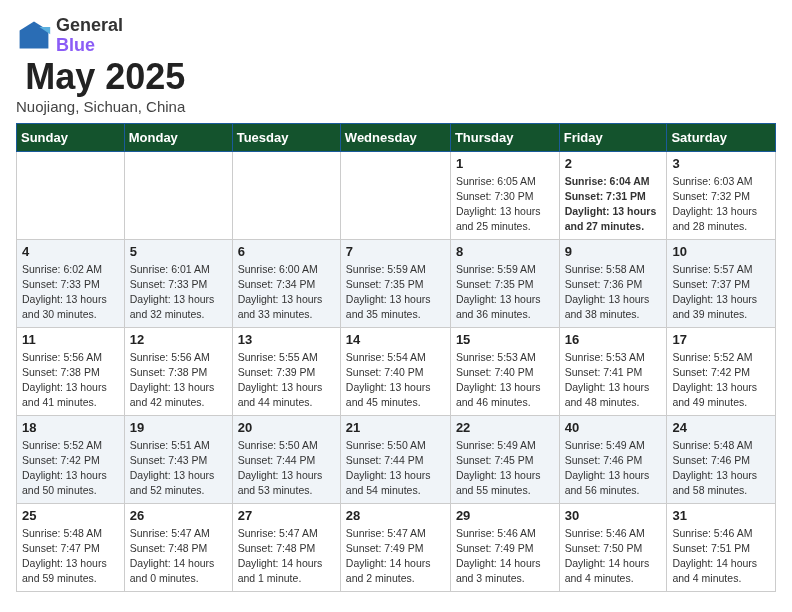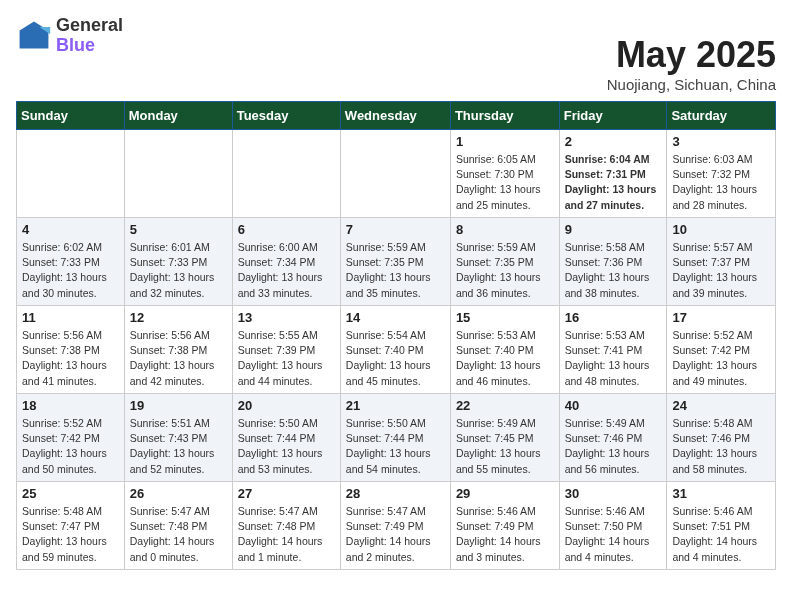--- a/index.html
+++ b/index.html
@@ -8,40 +8,40 @@
       background: #fff;
       width: 792px;
       min-height: 612px;
       padding: 16px;
     }
     .header {
       display: flex;
       justify-content: space-between;
       align-items: flex-start;
       margin-bottom: 8px;
+      flex-direction: column;
     }
     .logo {
       display: flex;
       align-items: center;
       gap: 4px;
     }
     .logo-text {
       font-size: 18px;
       font-weight: bold;
       line-height: 1.1;
     }
     .logo-general { color: #333; }
     .logo-blue { color: #8b5cf6; }
     .logo-icon {
       width: 36px;
       height: 36px;
     }
     .title-block {
       text-align: right;
-      margin-top: 18px;
     }
     .month-title {
       font-size: 36px;
       font-weight: bold;
       color: #222;
     }
     .location {
       font-size: 15px;
       color: #444;
     }

